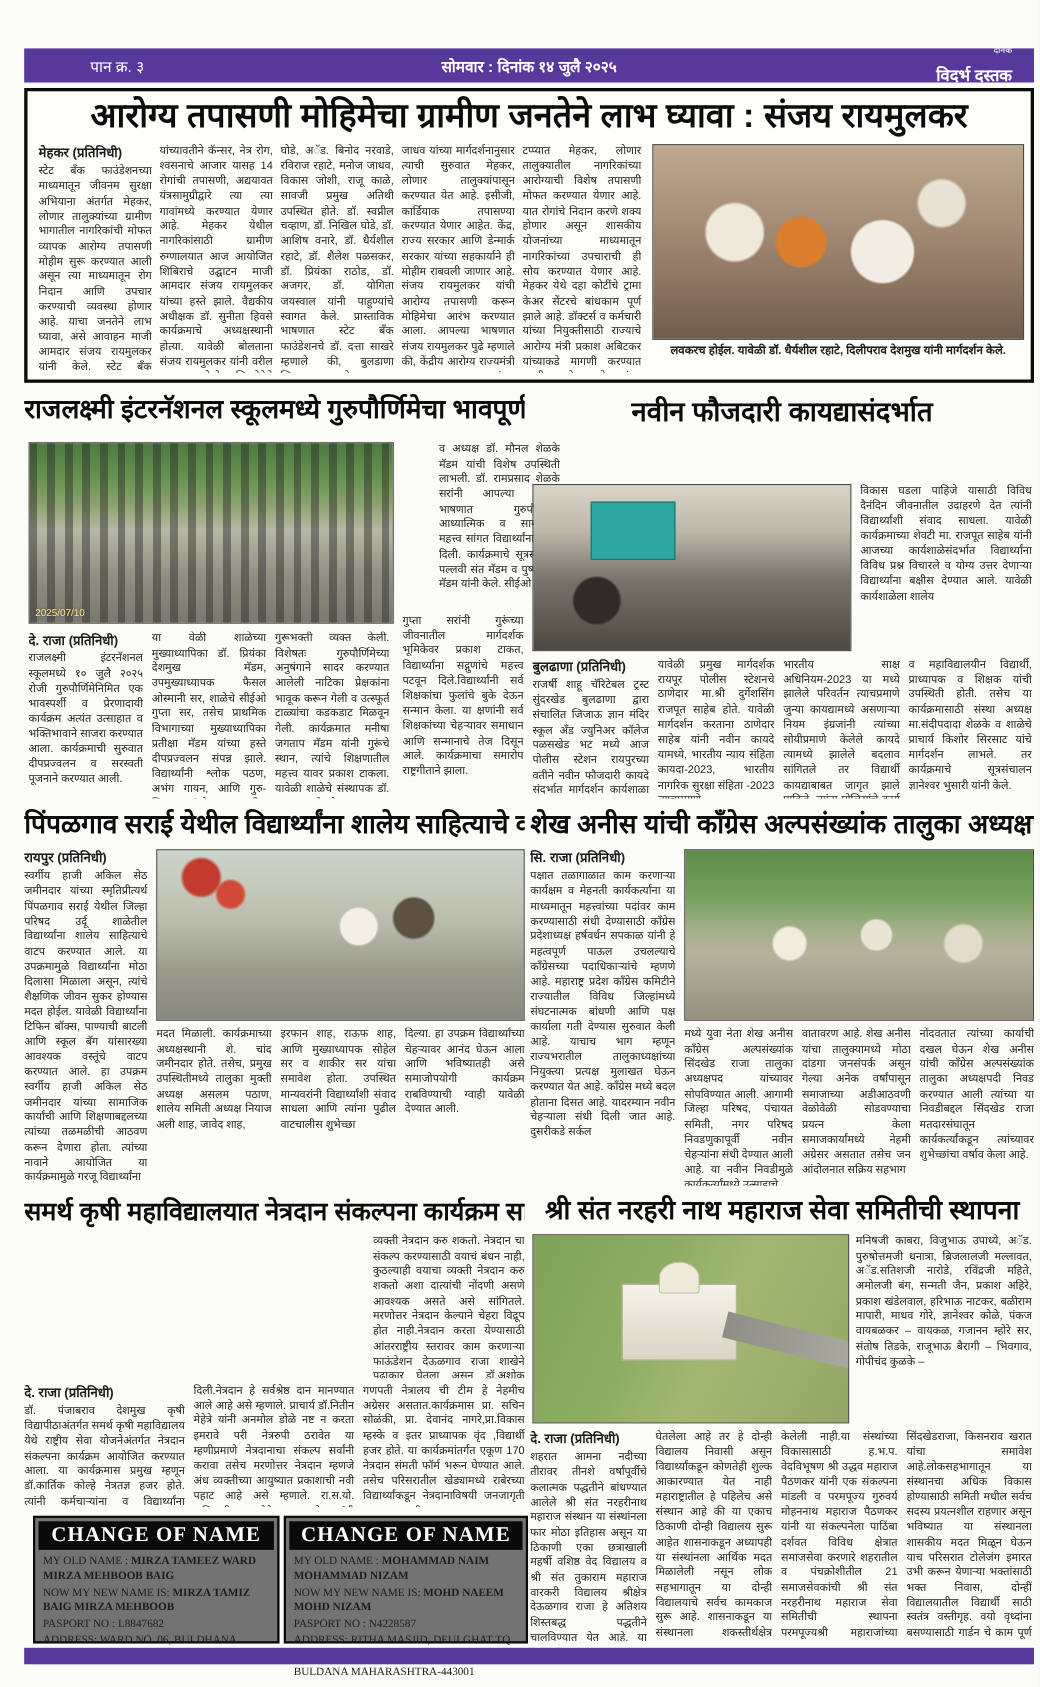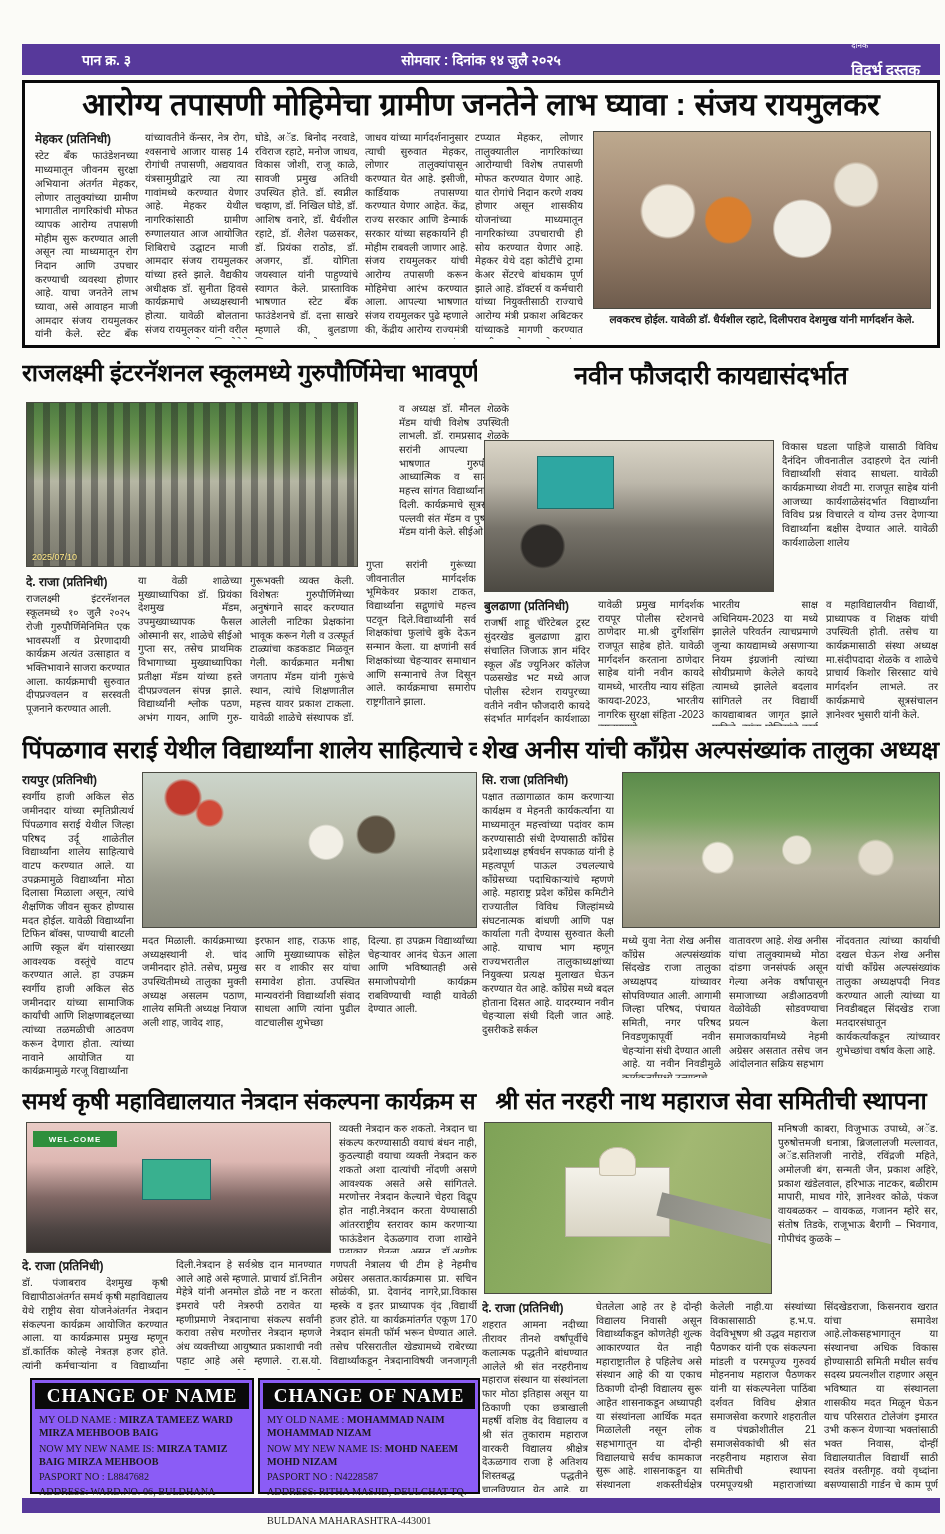--- a/index.html
+++ b/index.html
@@ -6,23 +6,23 @@
   body{
     width:945px;height:1534px;position:relative;
     background:#eef0e9;
     font-family:"Liberation Sans","DejaVu Sans",sans-serif;
     color:#1c1c1c;
   }
   .paper{position:absolute;left:0;top:0;width:945px;height:1534px;background:#fbfbf7;overflow:hidden;}
   
   .topbar{position:absolute;left:22px;top:44px;width:918px;height:31px;background:#57399b;color:#fff;
     display:flex;align-items:center;justify-content:space-between;padding:0 14px;box-sizing:border-box;}
-  .pageno{font-size:14px;font-weight:bold;padding-left:46px;}
+  .pageno{font-size:14px;font-weight:normal;padding-left:46px;}
   .dateline-top{font-size:14px;font-weight:bold;position:absolute;left:50%;transform:translateX(-50%);}
-  .brand{text-align:left;line-height:1;padding-right:6px;}
+  .brand{text-align:right;line-height:1;padding-right:6px;}
   .brand .b-top{font-size:8px;display:block;}
   .brand .b-main{font-size:15px;font-weight:bold;display:block;margin-top:12px;}
   
   .headline{font-weight:bold;color:#0c0c0c;text-align:center;white-space:nowrap;overflow:hidden;}
   .tcol{font-size:10px;line-height:1.37;text-align:justify;overflow:hidden;position:absolute;}
   .dl{font-weight:bold;font-size:12px;margin-bottom:2px;}
   .photo{position:absolute;border:1px solid #4a4a42;box-sizing:border-box;overflow:hidden;}
   .caption{font-size:10.5px;font-weight:bold;text-align:center;line-height:1.25;}
   .ovl{position:absolute;font-size:9px;color:#ffe98a;text-shadow:0 0 2px #333;}
   
@@ -59,21 +59,21 @@
       linear-gradient(180deg,#e9cbc5 0%,#ddb7b2 30%,#806764 58%,#4e4543 82%,#393331 100%);}
   .p7{background:
       linear-gradient(115deg,#7ea257 0%,#8fae63 38%,#a2b872 58%,#93a766 100%);}
   .screen{position:absolute;background:#2ea7a2;border:1px solid #1c6f6c;}
   .banner{position:absolute;background:#2e8f3c;color:#fff;font-size:8px;font-weight:bold;
     display:flex;align-items:center;justify-content:center;letter-spacing:1px;}
   .building{position:absolute;background:linear-gradient(180deg,#f4f2ea,#d9d4c4);border:1px solid #b9b3a0;}
   .road{position:absolute;background:linear-gradient(90deg,#8e8e86,#b3b2a8);transform:rotate(14deg);}
   .dome{position:absolute;background:#efe9da;border-radius:50% 50% 10% 10%;border:1px solid #c5bda8;}
   
-  .conbox{position:absolute;border:2.5px solid #0a0a0a;background:#8b5cf6;box-sizing:border-box;
+  .conbox{position:absolute;border:2.5px solid #0a0a0a;background:#737373;box-sizing:border-box;
     font-family:"Liberation Serif","DejaVu Serif",serif;}
   .conbox .ctitle{background:#0a0a0a;color:#fff;text-align:center;font-size:19px;font-weight:bold;
     letter-spacing:1px;padding:2px 0;margin:3px;}
   .conbox .crow{font-size:10.2px;padding:1px 7px;line-height:1.3;}
   .conbox .crow b{font-size:10.2px;}
   .bottombar{position:absolute;left:22px;top:1498px;width:918px;height:15px;background:#57399b;}
   .art{position:absolute;}
 </style>
 </head>
 <body>
@@ -152,24 +152,20 @@
       <span>पक्षात तळागाळात काम करणाऱ्या कार्यक्षम व मेहनती कार्यकर्त्यांना या माध्यमातून महत्त्वांच्या पदांवर काम करण्यासाठी संधी देण्यासाठी काँग्रेस प्रदेशाध्यक्ष हर्षवर्धन सपकाळ यांनी हे महत्वपूर्ण पाऊल उचलल्याचे काँग्रेसच्या पदाधिकाऱ्यांचे म्हणणे आहे. महाराष्ट्र प्रदेश काँग्रेस कमिटीने राज्यातील विविध जिल्हांमध्ये संघटनात्मक बांधणी आणि पक्ष कार्याला गती देण्यास सुरुवात केली आहे. याचाच भाग म्हणून राज्यभरातील तालुकाध्यक्षांच्या नियुक्त्या प्रत्यक्ष मुलाखत घेऊन करण्यात येत आहे. काँग्रेस मध्ये बदल होताना दिसत आहे. यादरम्यान नवीन चेहऱ्याला संधी दिली जात आहे. दुसरीकडे सर्कल</span>
     </div>
     <div class="photo p5" style="left:140px;top:40px;width:318px;height:156px;"></div>
     <div class="tcol" style="left:140px;top:202px;width:99px;height:144px;">मध्ये युवा नेता शेख अनीस काँग्रेस अल्पसंख्यांक सिंदखेड राजा तालुका अध्यक्षपद यांच्यावर सोपविण्यात आली. आगामी जिल्हा परिषद, पंचायत समिती, नगर परिषद निवडणुकापूर्वी नवीन चेहऱ्यांना संधी देण्यात आली आहे. या नवीन निवडीमुळे कार्यकर्त्यांमध्ये उत्साहाचे</div>
     <div class="tcol" style="left:247px;top:202px;width:99px;height:144px;">वातावरण आहे. शेख अनीस यांचा तालुक्यामध्ये मोठा दांडगा जनसंपर्क असून गेल्या अनेक वर्षांपासून समाजाच्या अडीआठवणी वेळोवेळी सोडवण्याचा प्रयत्न केला समाजकार्यांमध्ये नेहमी अग्रेसर असतात तसेच जन आंदोलनात सक्रिय सहभाग</div>
     <div class="tcol" style="left:354px;top:202px;width:104px;height:144px;">नोंदवतात त्यांच्या कार्याची दखल घेऊन शेख अनीस यांची काँग्रेस अल्पसंख्यांक तालुका अध्यक्षपदी निवड करण्यात आली त्यांच्या या निवडीबद्दल सिंदखेड राजा मतदारसंघातून कार्यकर्त्यांकडून त्यांच्यावर शुभेच्छांचा वर्षाव केला आहे.</div>
   </div>
 
   <div class="art" style="left:22px;top:1084px;width:455px;height:290px;">
     <div class="headline" style="font-size:23px;height:34px;line-height:34px;">समर्थ कृषी महाविद्यालयात नेत्रदान संकल्पना कार्यक्रम साजरा</div>
-    <div class="photo p6" style="left:4px;top:38px;width:305px;height:131px;">
-      <span class="banner" style="left:6px;top:8px;width:84px;height:16px;">WEL-COME</span>
-      <span class="screen" style="left:38%;top:28%;width:22%;height:30%;background:#39b08f;"></span>
-    </div>
     <div class="tcol" style="left:317px;top:38px;width:138px;height:131px;">व्यक्ती नेत्रदान करु शकतो. नेत्रदान चा संकल्प करण्यासाठी वयाचं बंधन नाही, कुठल्याही वयाचा व्यक्ती नेत्रदान करु शकतो अशा दात्यांची नोंदणी असणे आवश्यक असते असे सांगितले. मरणोत्तर नेत्रदान केल्याने चेहरा विद्रूप होत नाही.नेत्रदान करता येण्यासाठी आंतरराष्ट्रीय स्तरावर काम करणाऱ्या फाऊंडेशन देऊळगाव राजा शाखेने पुढाकार घेतला असून डॉ.अशोक काबरा, सन्मती जैन, अॅड.पुरुषोत्तम धनात्रा, जुगलकिशोर हस्कुट व चालणाऱ्या पथकाची</div>
     <div class="tcol" style="left:0px;top:174px;width:146px;height:112px;">
       <div class="dl">दे. राजा (प्रतिनिधी)</div>
       <span>डॉ. पंजाबराव देशमुख कृषी विद्यापीठाअंतर्गत समर्थ कृषी महाविद्यालय येथे राष्ट्रीय सेवा योजनेअंतर्गत नेत्रदान संकल्पना कार्यक्रम आयोजित करण्यात आला. या कार्यक्रमास प्रमुख म्हणून डॉ.कार्तिक कोल्हे नेत्रतज्ञ हजर होते. त्यांनी कर्मचाऱ्यांना व विद्यार्थ्यांना नेत्रदानाविषयी सविस्तर माहिती</span>
     </div>
     <div class="tcol" style="left:154px;top:174px;width:146px;height:112px;">दिली.नेत्रदान हे सर्वश्रेष्ठ दान मानण्यात आले आहे असे म्हणाले. प्राचार्य डॉ.नितीन मेहेत्रे यांनी अनमोल डोळे नष्ट न करता इमरावे परी नेत्ररुपी ठरावेत या म्हणीप्रमाणे नेत्रदानाचा संकल्प सर्वांनी करावा तसेच मरणोत्तर नेत्रदान म्हणजे अंध व्यक्तीच्या आयुष्यात प्रकाशाची नवी पहाट आहे असे म्हणाले. रा.स.यो. अधिकारी प्रा.योगेश चगदळे यांनी कुठलाही</div>
     <div class="tcol" style="left:308px;top:174px;width:147px;height:112px;">गणपती नेत्रालय ची टीम हे नेहमीच अग्रेसर असतात.कार्यक्रमास प्रा. सचिन सोळंकी, प्रा. देवानंद नागरे,प्रा.विकास म्हस्के व इतर प्राध्यापक वृंद ,विद्यार्थी हजर होते. या कार्यक्रमांतर्गत एकूण 170 नेत्रदान संमती फॉर्म भरून घेण्यात आले. तसेच परिसरातील खेड्यामध्ये राबेरच्या विद्यार्थ्यांकडून नेत्रदानाविषयी जनजागृती करण्यात आली.</div>
   </div>
 
   <div class="art" style="left:482px;top:1084px;width:458px;height:410px;">

